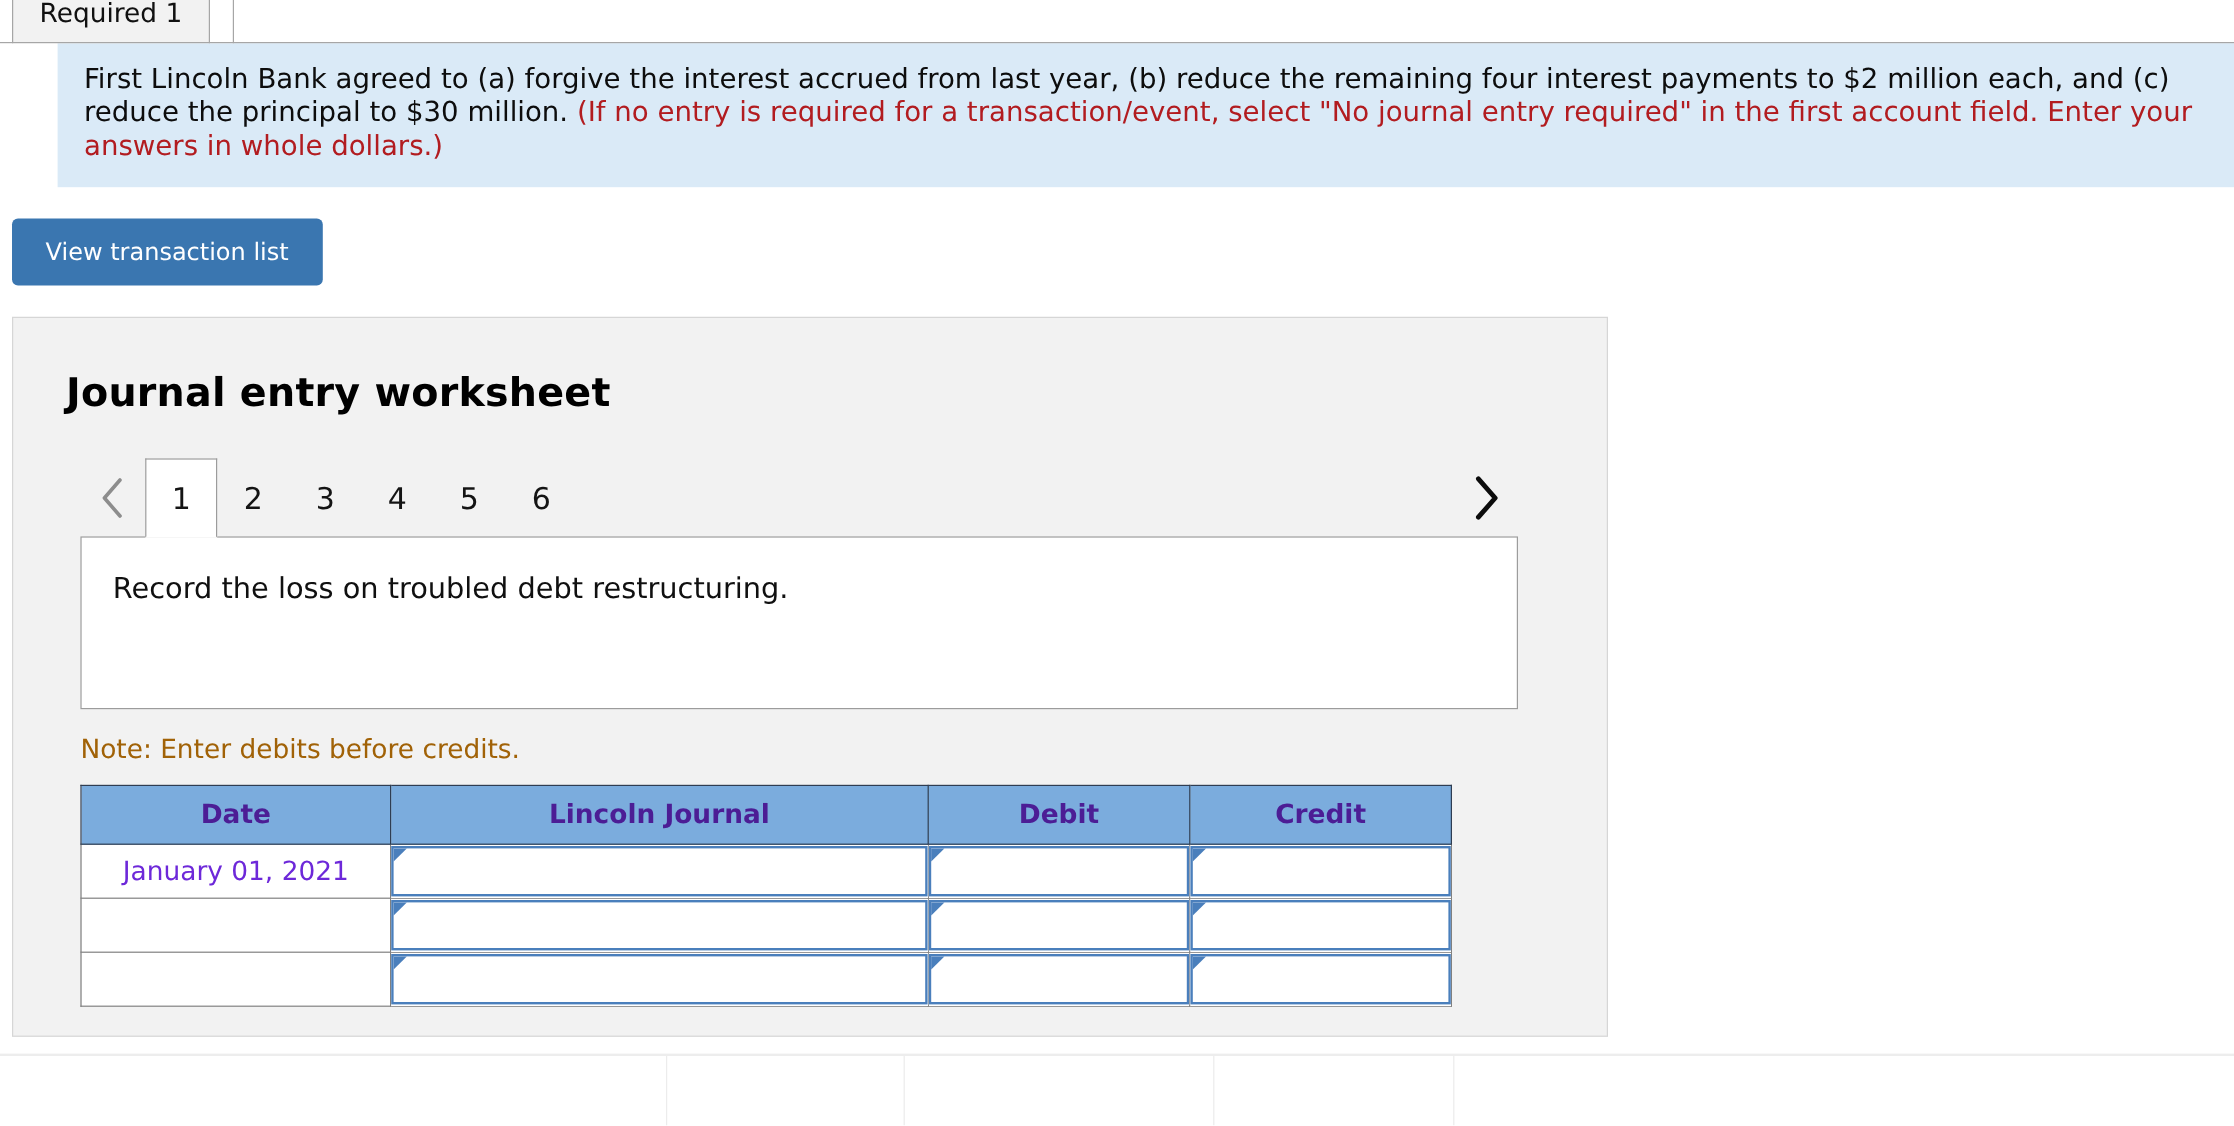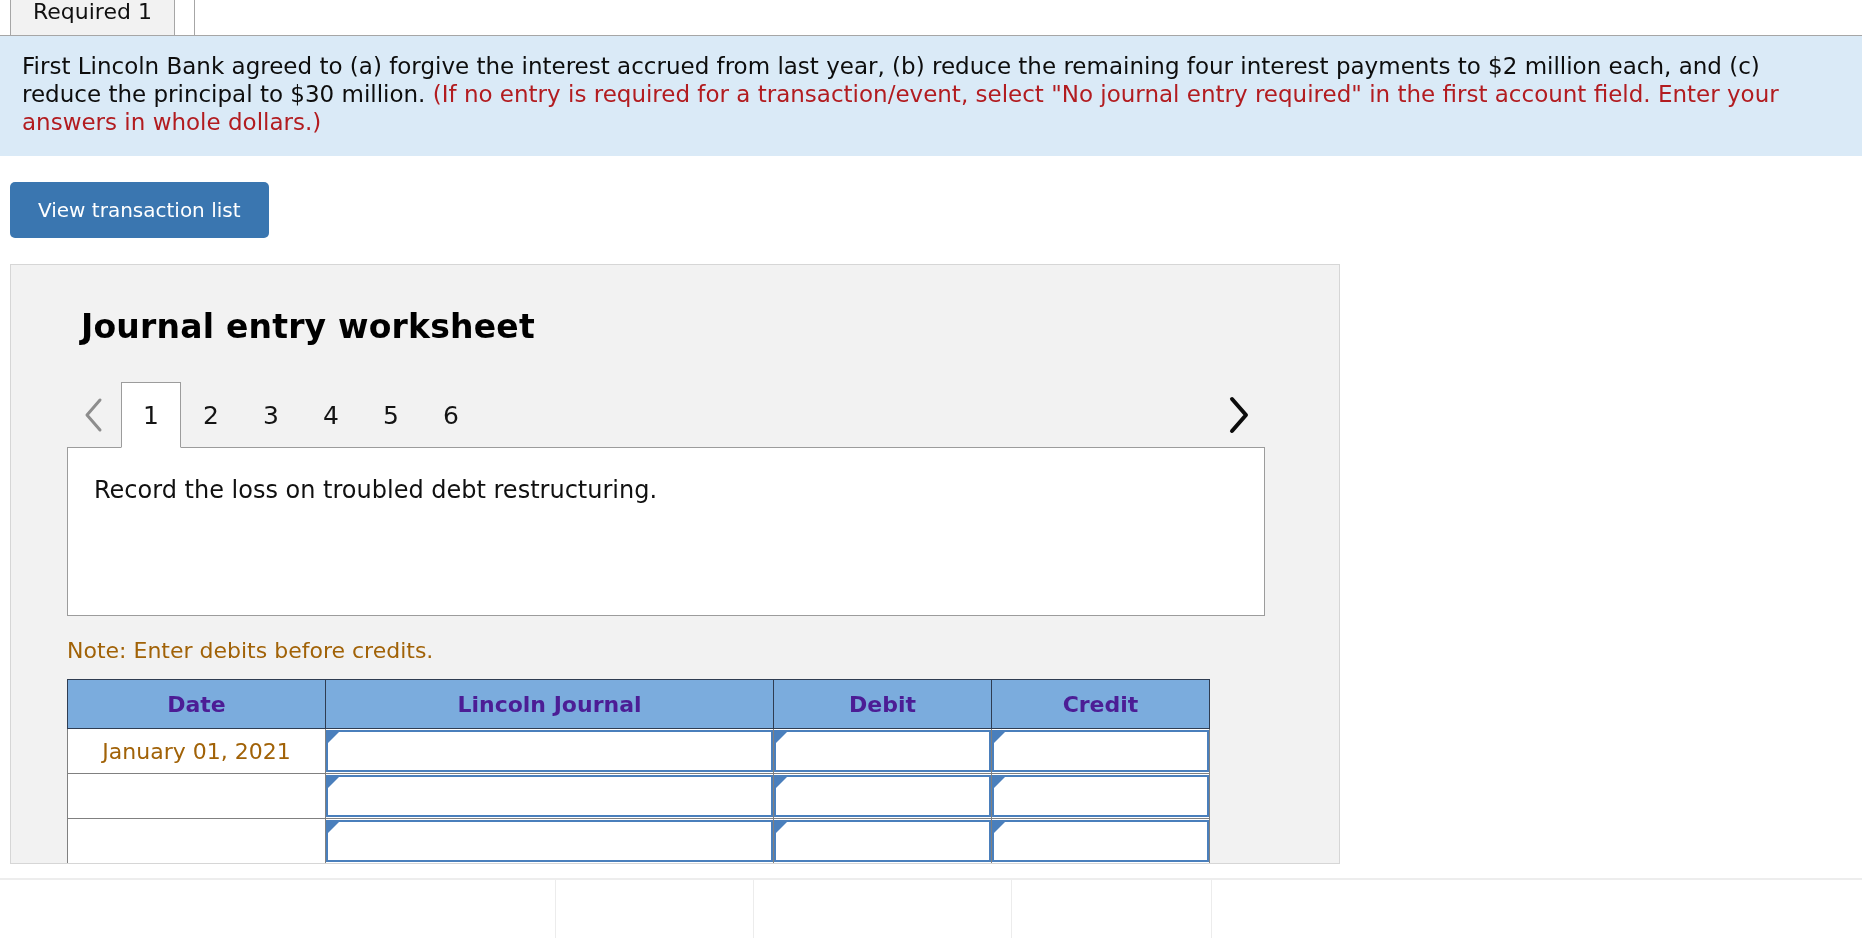--- a/index.html
+++ b/index.html
@@ -64,20 +64,21 @@
     background: #a6a6a6;
   }
 
   
   .instruction {
     background: #daeaf7;
     padding: 16px 22px 20px 22px;
     font-size: 23px;
     line-height: 1.22;
     color: #0d0d0d;
+    margin-left: 48px;
   }
   .instruction .hint {
     color: #b21c20;
   }
 
   
   .btn-row {
     padding: 26px 0 0 10px;
   }
   .btn-primary {
@@ -101,21 +102,21 @@
     background: #f2f2f2;
     border: 1px solid #d6d6d6;
     padding: 26px 34px 0 34px;
     height: 600px;
     overflow: hidden;
     position: relative;
   }
   .worksheet-title {
     font-size: 33px;
     font-weight: bold;
-    margin: 16px 0 30px 36px;
+    margin: 16px 0 30px 10px;
     letter-spacing: 0.2px;
   }
 
   
   .num-strip {
     display: flex;
     align-items: flex-end;
     position: relative;
     margin-left: 22px;
     height: 72px;
@@ -153,21 +154,21 @@
     border-bottom: 1px solid #ffffff;
     z-index: 4;
     position: relative;
   }
   .num-spacer { flex: 1 1 auto; }
 
   
   .task-box {
     margin-left: 22px;
     width: 1198px;
-    height: 169px;
+    height: 144px;
     box-sizing: border-box;
     background: #ffffff;
     border: 1px solid #9c9c9c;
     margin-top: -1px;
     padding: 28px 0 0 26px;
     font-size: 24px;
     color: #101010;
     position: relative;
     z-index: 1;
   }
@@ -201,21 +202,21 @@
     background: #ffffff;
     padding: 0;
   }
   .col-date   { width: 258px; }
   .col-gj     { width: 448px; }
   .col-debit  { width: 218px; }
   .col-credit { width: 218px; }
 
   .date-cell {
     text-align: center;
-    color: #a16207;
+    color: #6d28d9;
   }
   .input-cell {
     position: relative;
     padding: 0;
   }
   .input-shell {
     position: relative;
     box-sizing: border-box;
     width: 100%;
     height: 42px;

